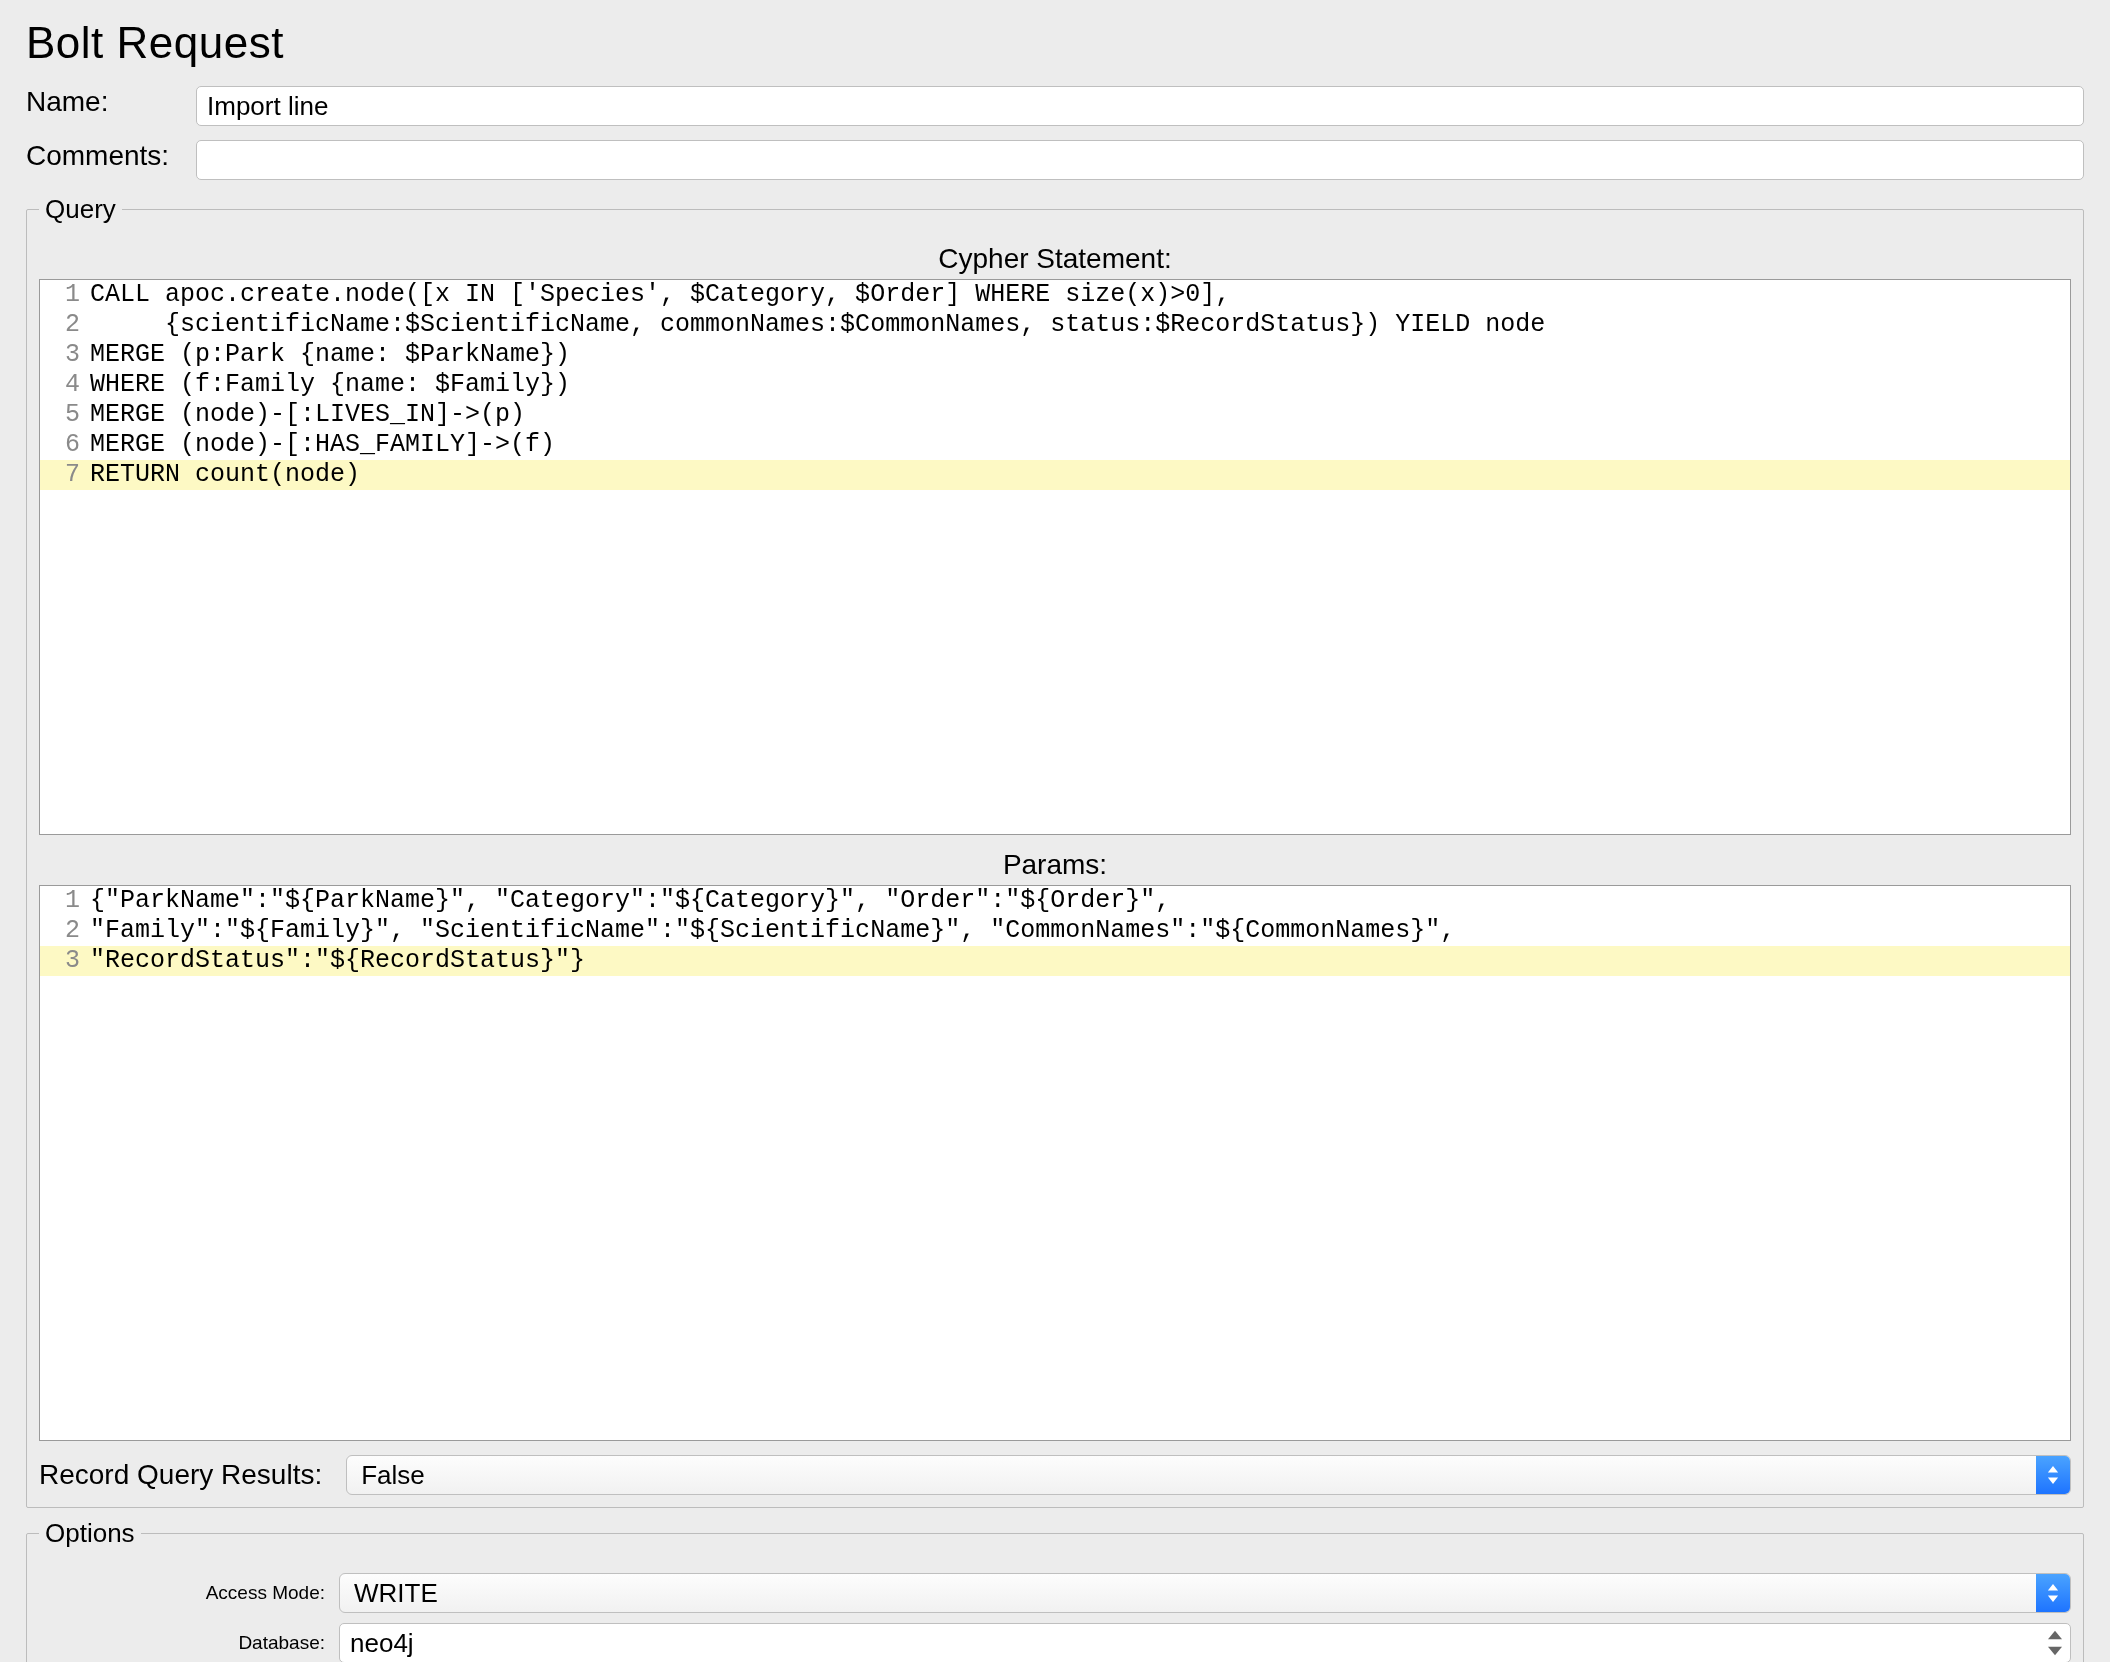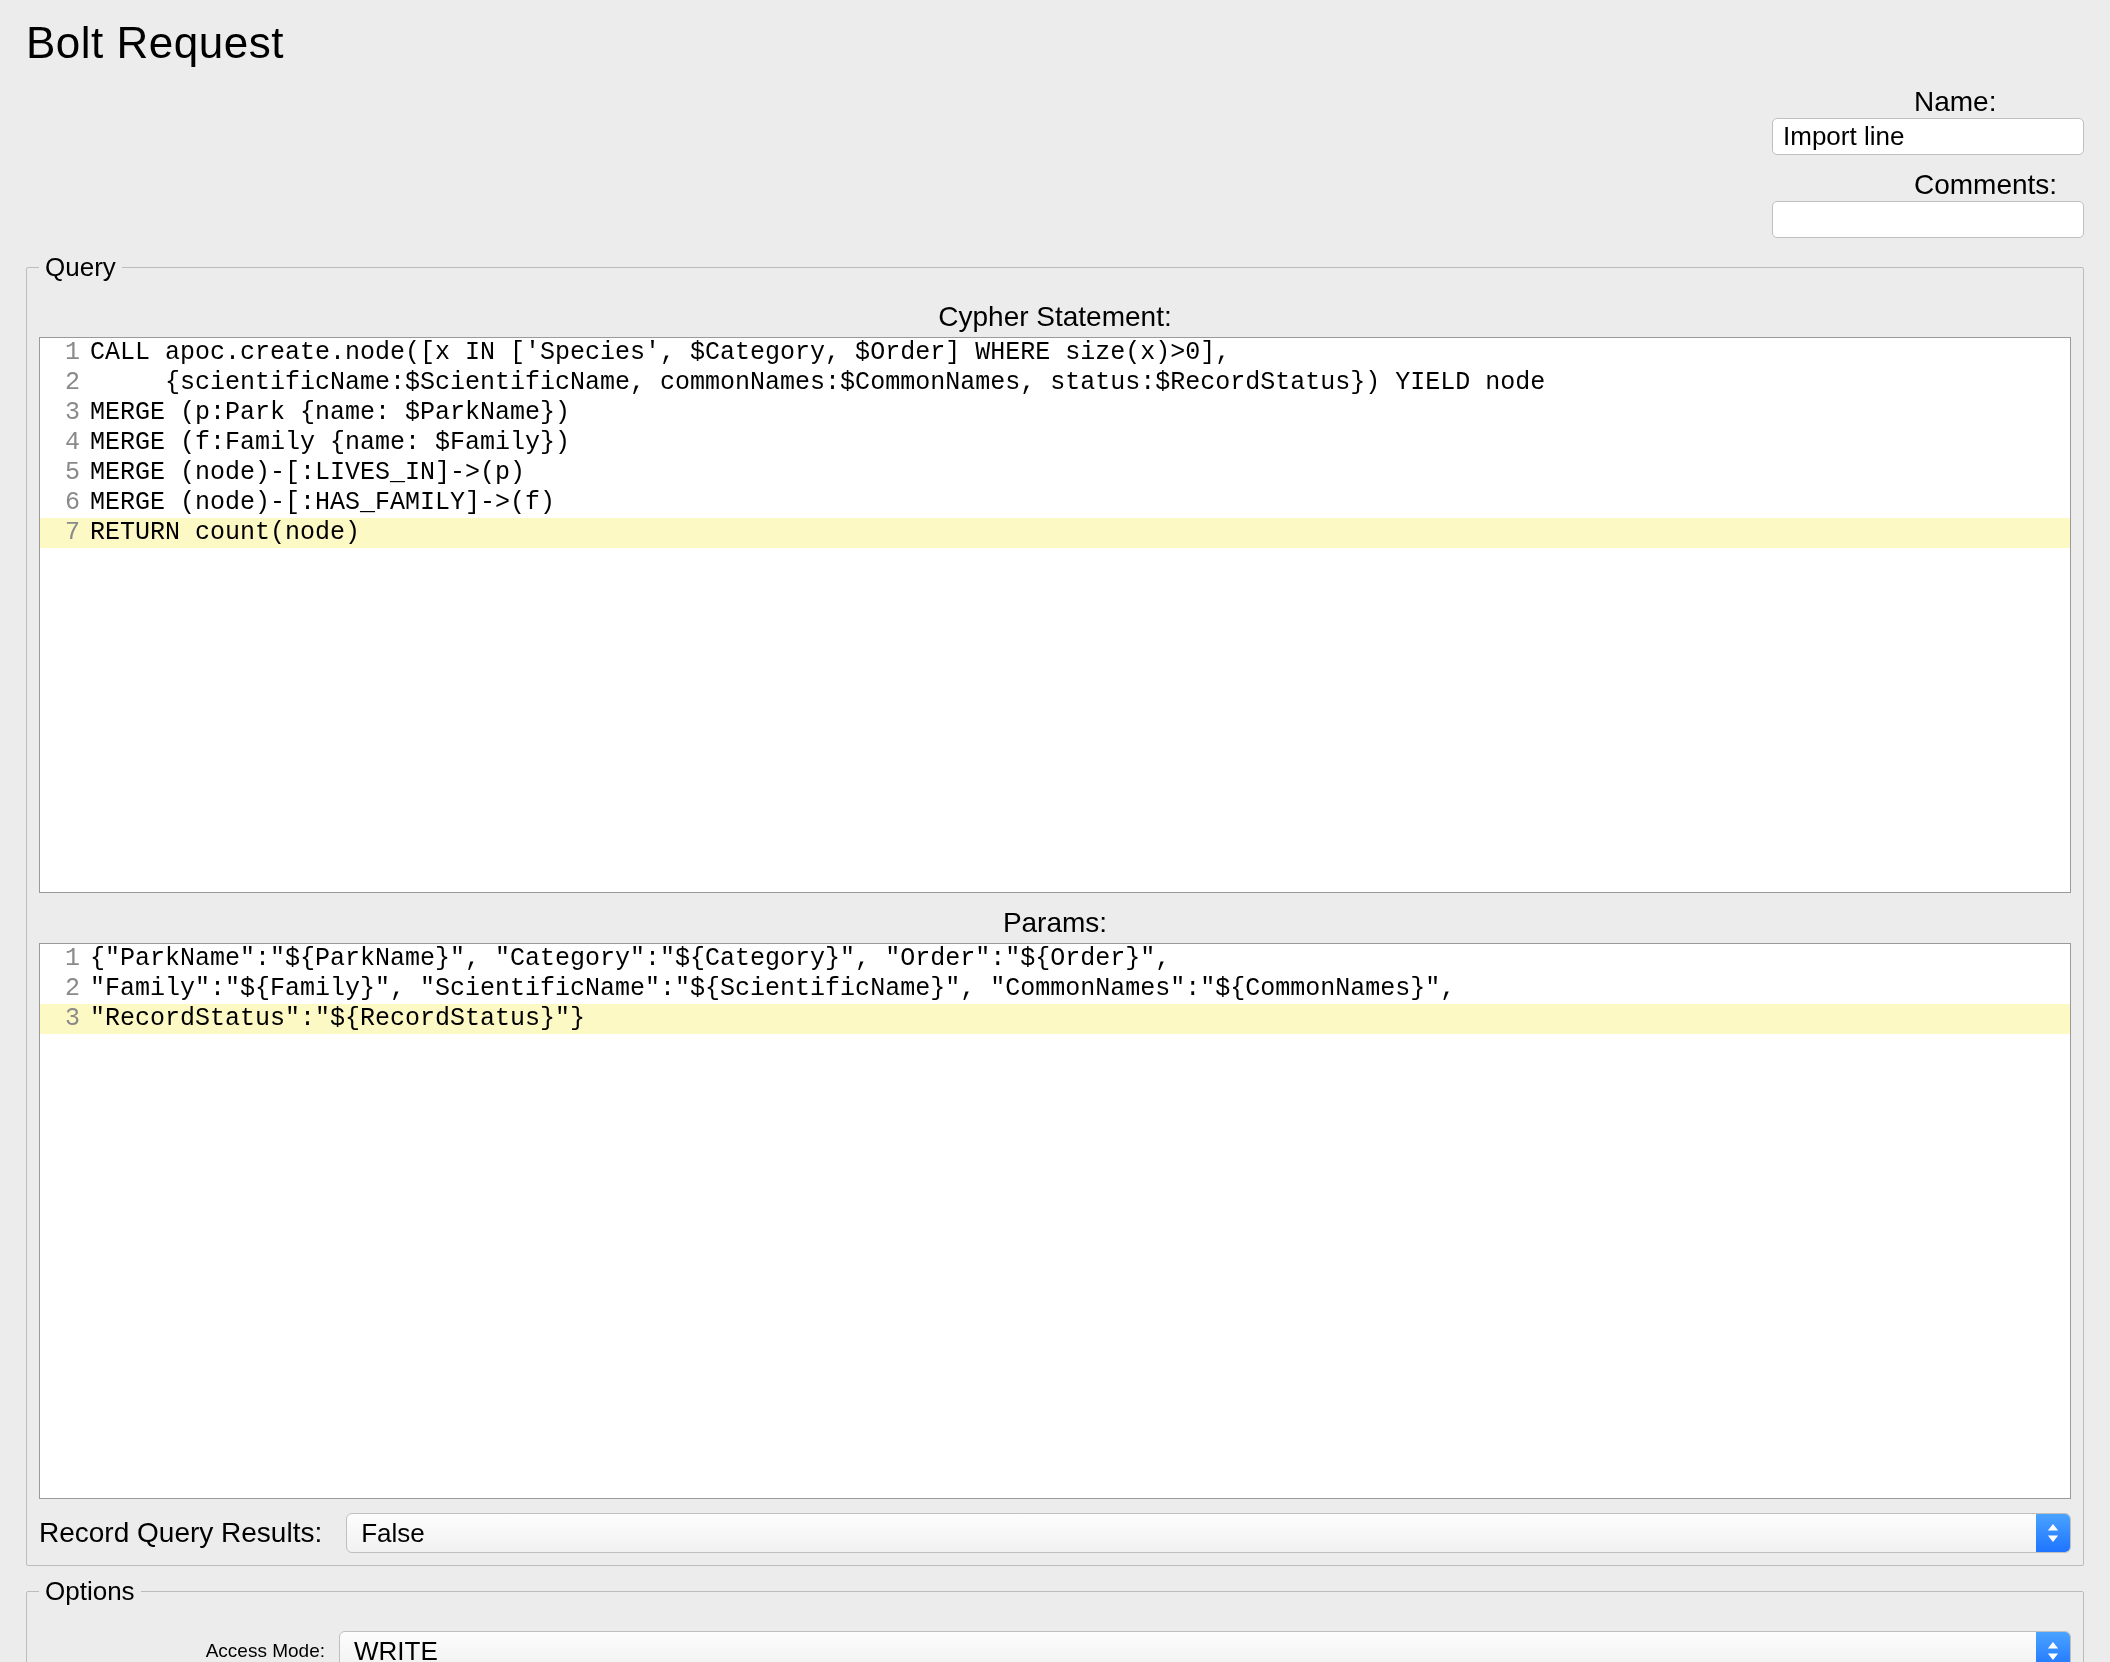--- a/index.html
+++ b/index.html
@@ -14,23 +14,22 @@
     padding: 12px 26px 26px 26px;
   }
   .title {
     font-size: 44px;
     font-weight: 400;
     margin: 6px 0 18px 0;
     letter-spacing: 0.5px;
   }
   .form-row {
     display: flex;
-    align-items: flex-end;
+    align-items: flex-start;
     margin-bottom: 14px;
-    flex-direction: column;
   }
   .form-row .lbl {
     width: 170px;
     font-size: 28px;
   }
   .form-row.tight .lbl { width: 170px; }
   input.text-field {
     flex: 1;
     height: 40px;
     border: 1px solid #bfbfbf;
@@ -181,21 +180,21 @@
   </div>
 
   <fieldset>
     <legend>Query</legend>
 
     <div class="section-label">Cypher Statement:</div>
     <div class="code-editor cypher" id="cypher-editor">
         <div class="code-row"><div class="gutter">1</div><div class="code-text">CALL apoc.create.node([x IN ['Species', $Category, $Order] WHERE size(x)&gt;0],</div></div>
         <div class="code-row"><div class="gutter">2</div><div class="code-text">     {scientificName:$ScientificName, commonNames:$CommonNames, status:$RecordStatus}) YIELD node</div></div>
         <div class="code-row"><div class="gutter">3</div><div class="code-text">MERGE (p:Park {name: $ParkName})</div></div>
-        <div class="code-row"><div class="gutter">4</div><div class="code-text">MERGE (f:Family {name: $Family})</div></div>
+        <div class="code-row"><div class="gutter">4</div><div class="code-text">WHERE (f:Family {name: $Family})</div></div>
         <div class="code-row"><div class="gutter">5</div><div class="code-text">MERGE (node)-[:LIVES_IN]-&gt;(p)</div></div>
         <div class="code-row"><div class="gutter">6</div><div class="code-text">MERGE (node)-[:HAS_FAMILY]-&gt;(f)</div></div>
         <div class="code-row hl"><div class="gutter">7</div><div class="code-text">RETURN count(node)</div></div>
       </div>
 
     <div class="section-label">Params:</div>
     <div class="code-editor params" id="params-editor">
         <div class="code-row"><div class="gutter">1</div><div class="code-text">{"ParkName":"${ParkName}", "Category":"${Category}", "Order":"${Order}",</div></div>
         <div class="code-row"><div class="gutter">2</div><div class="code-text">"Family":"${Family}", "ScientificName":"${ScientificName}", "CommonNames":"${CommonNames}",</div></div>
         <div class="code-row hl"><div class="gutter">3</div><div class="code-text">"RecordStatus":"${RecordStatus}"}</div></div>

